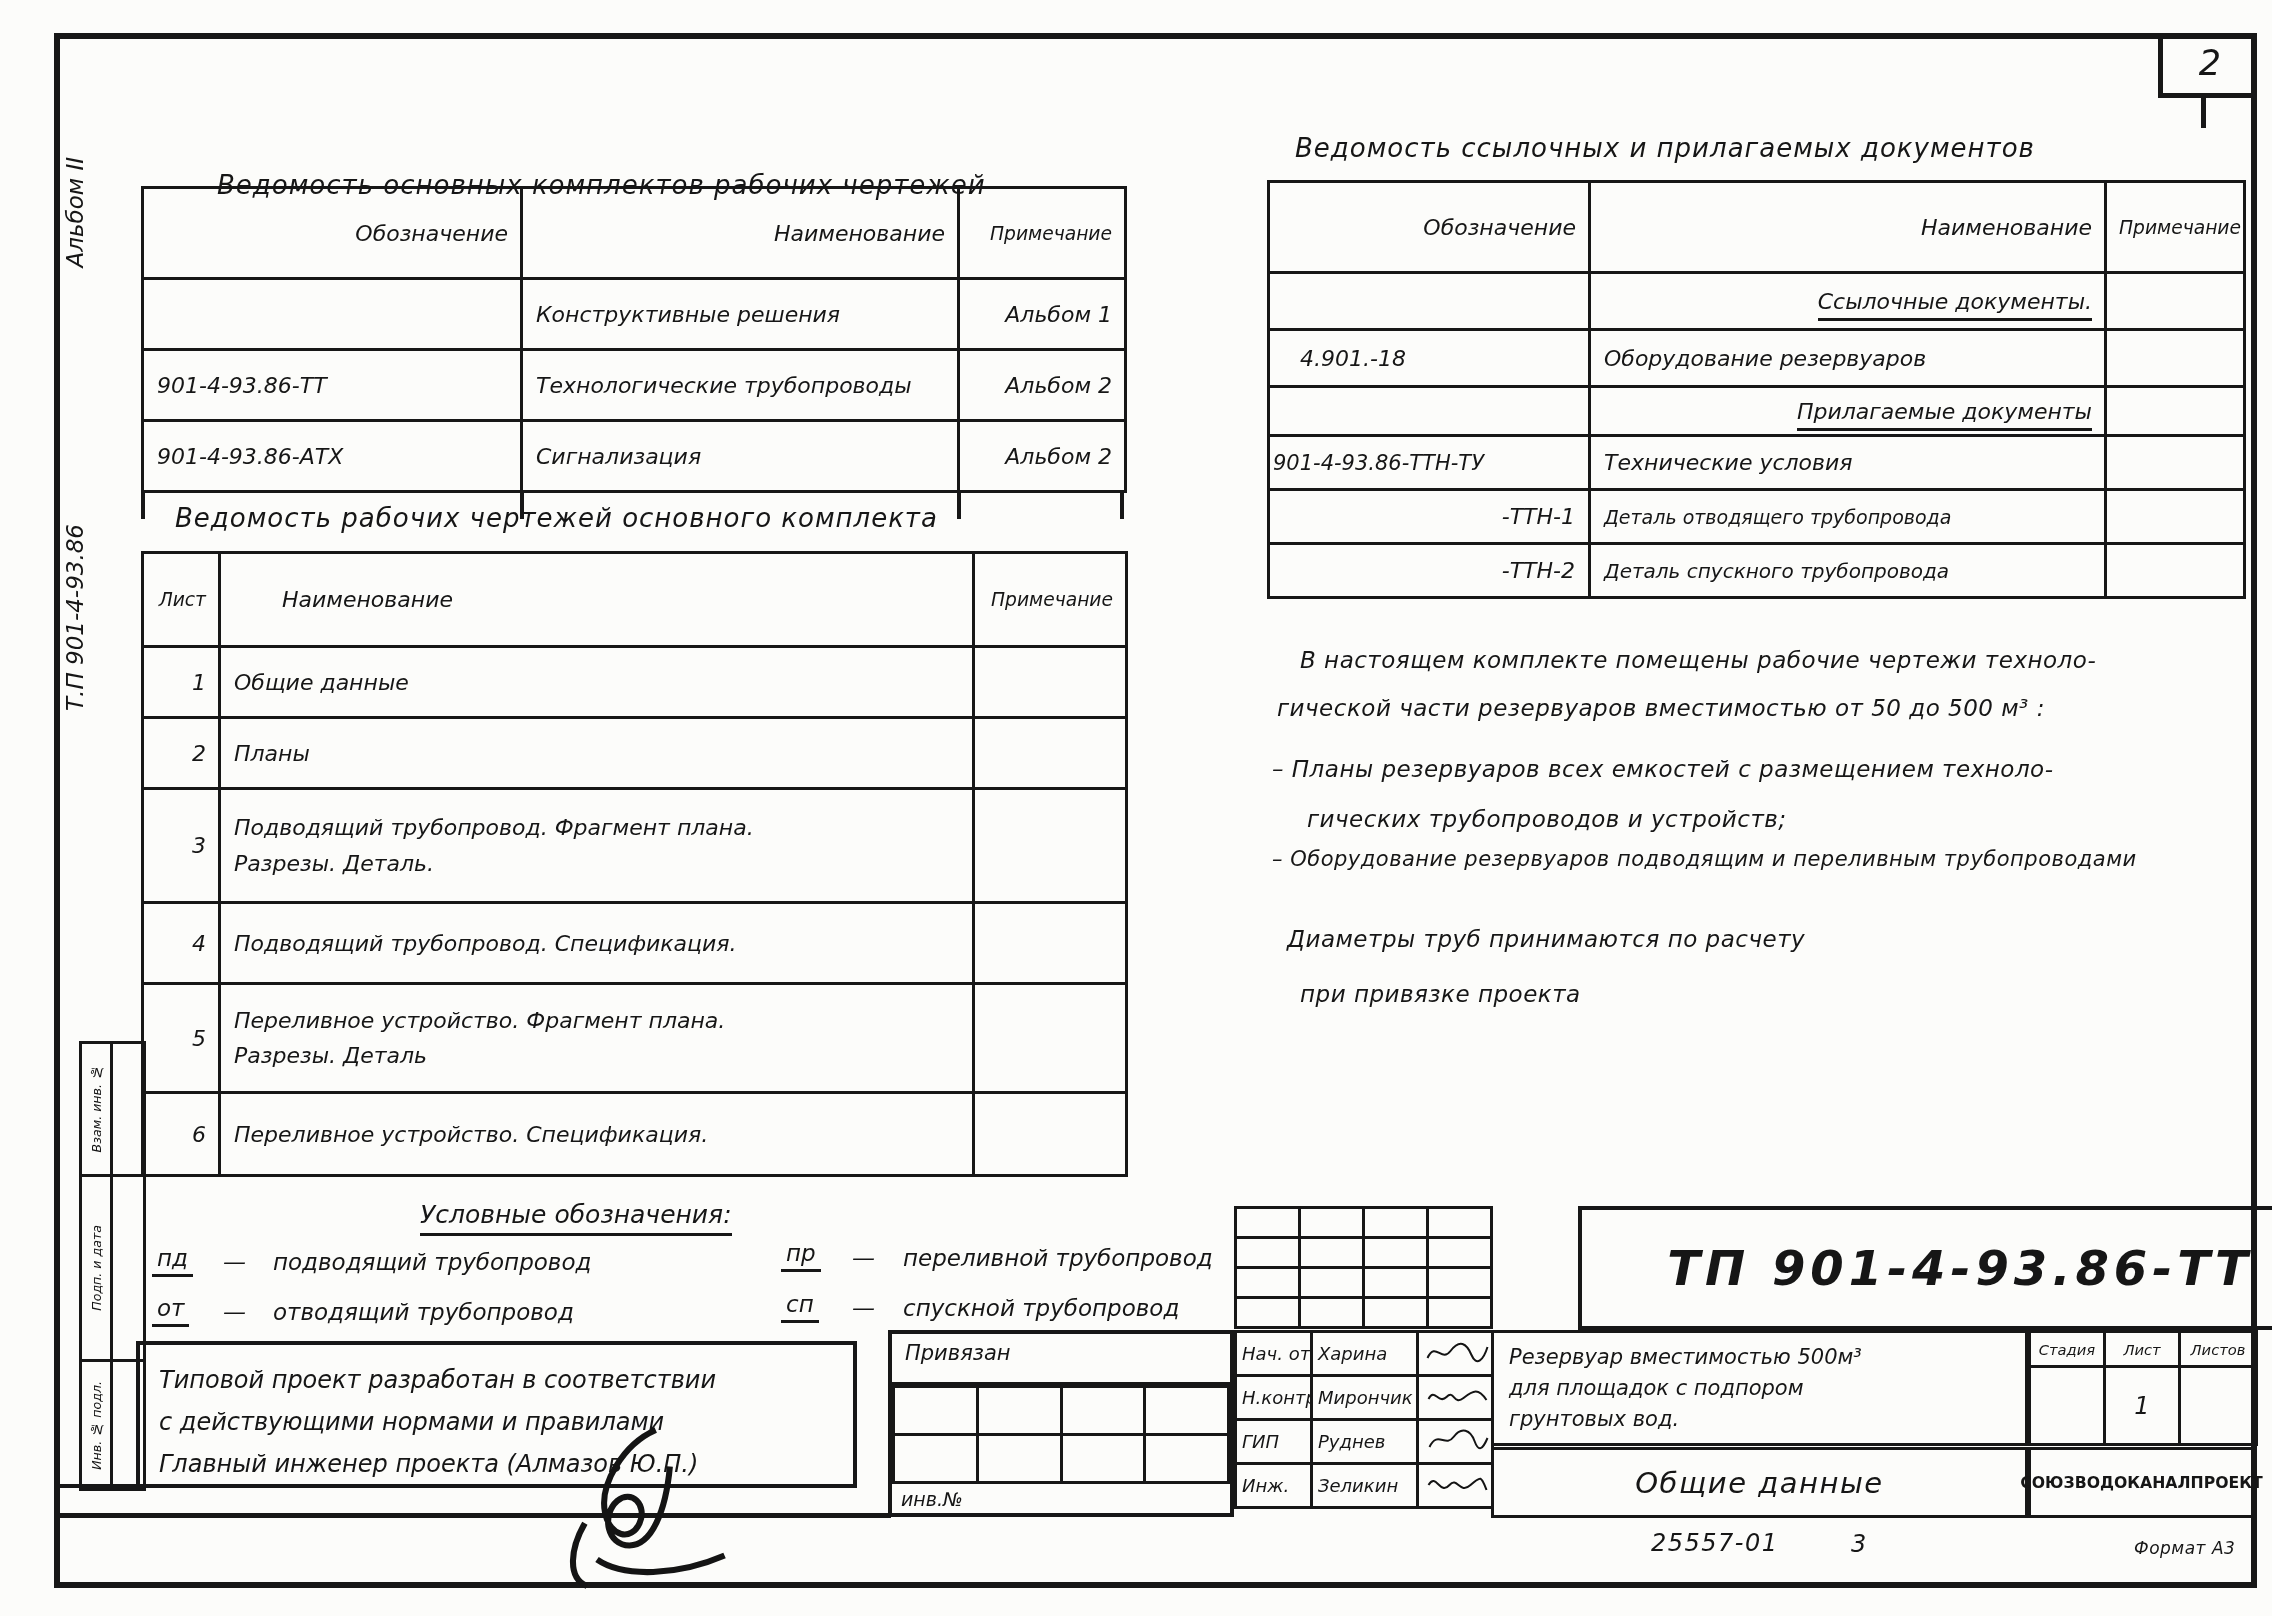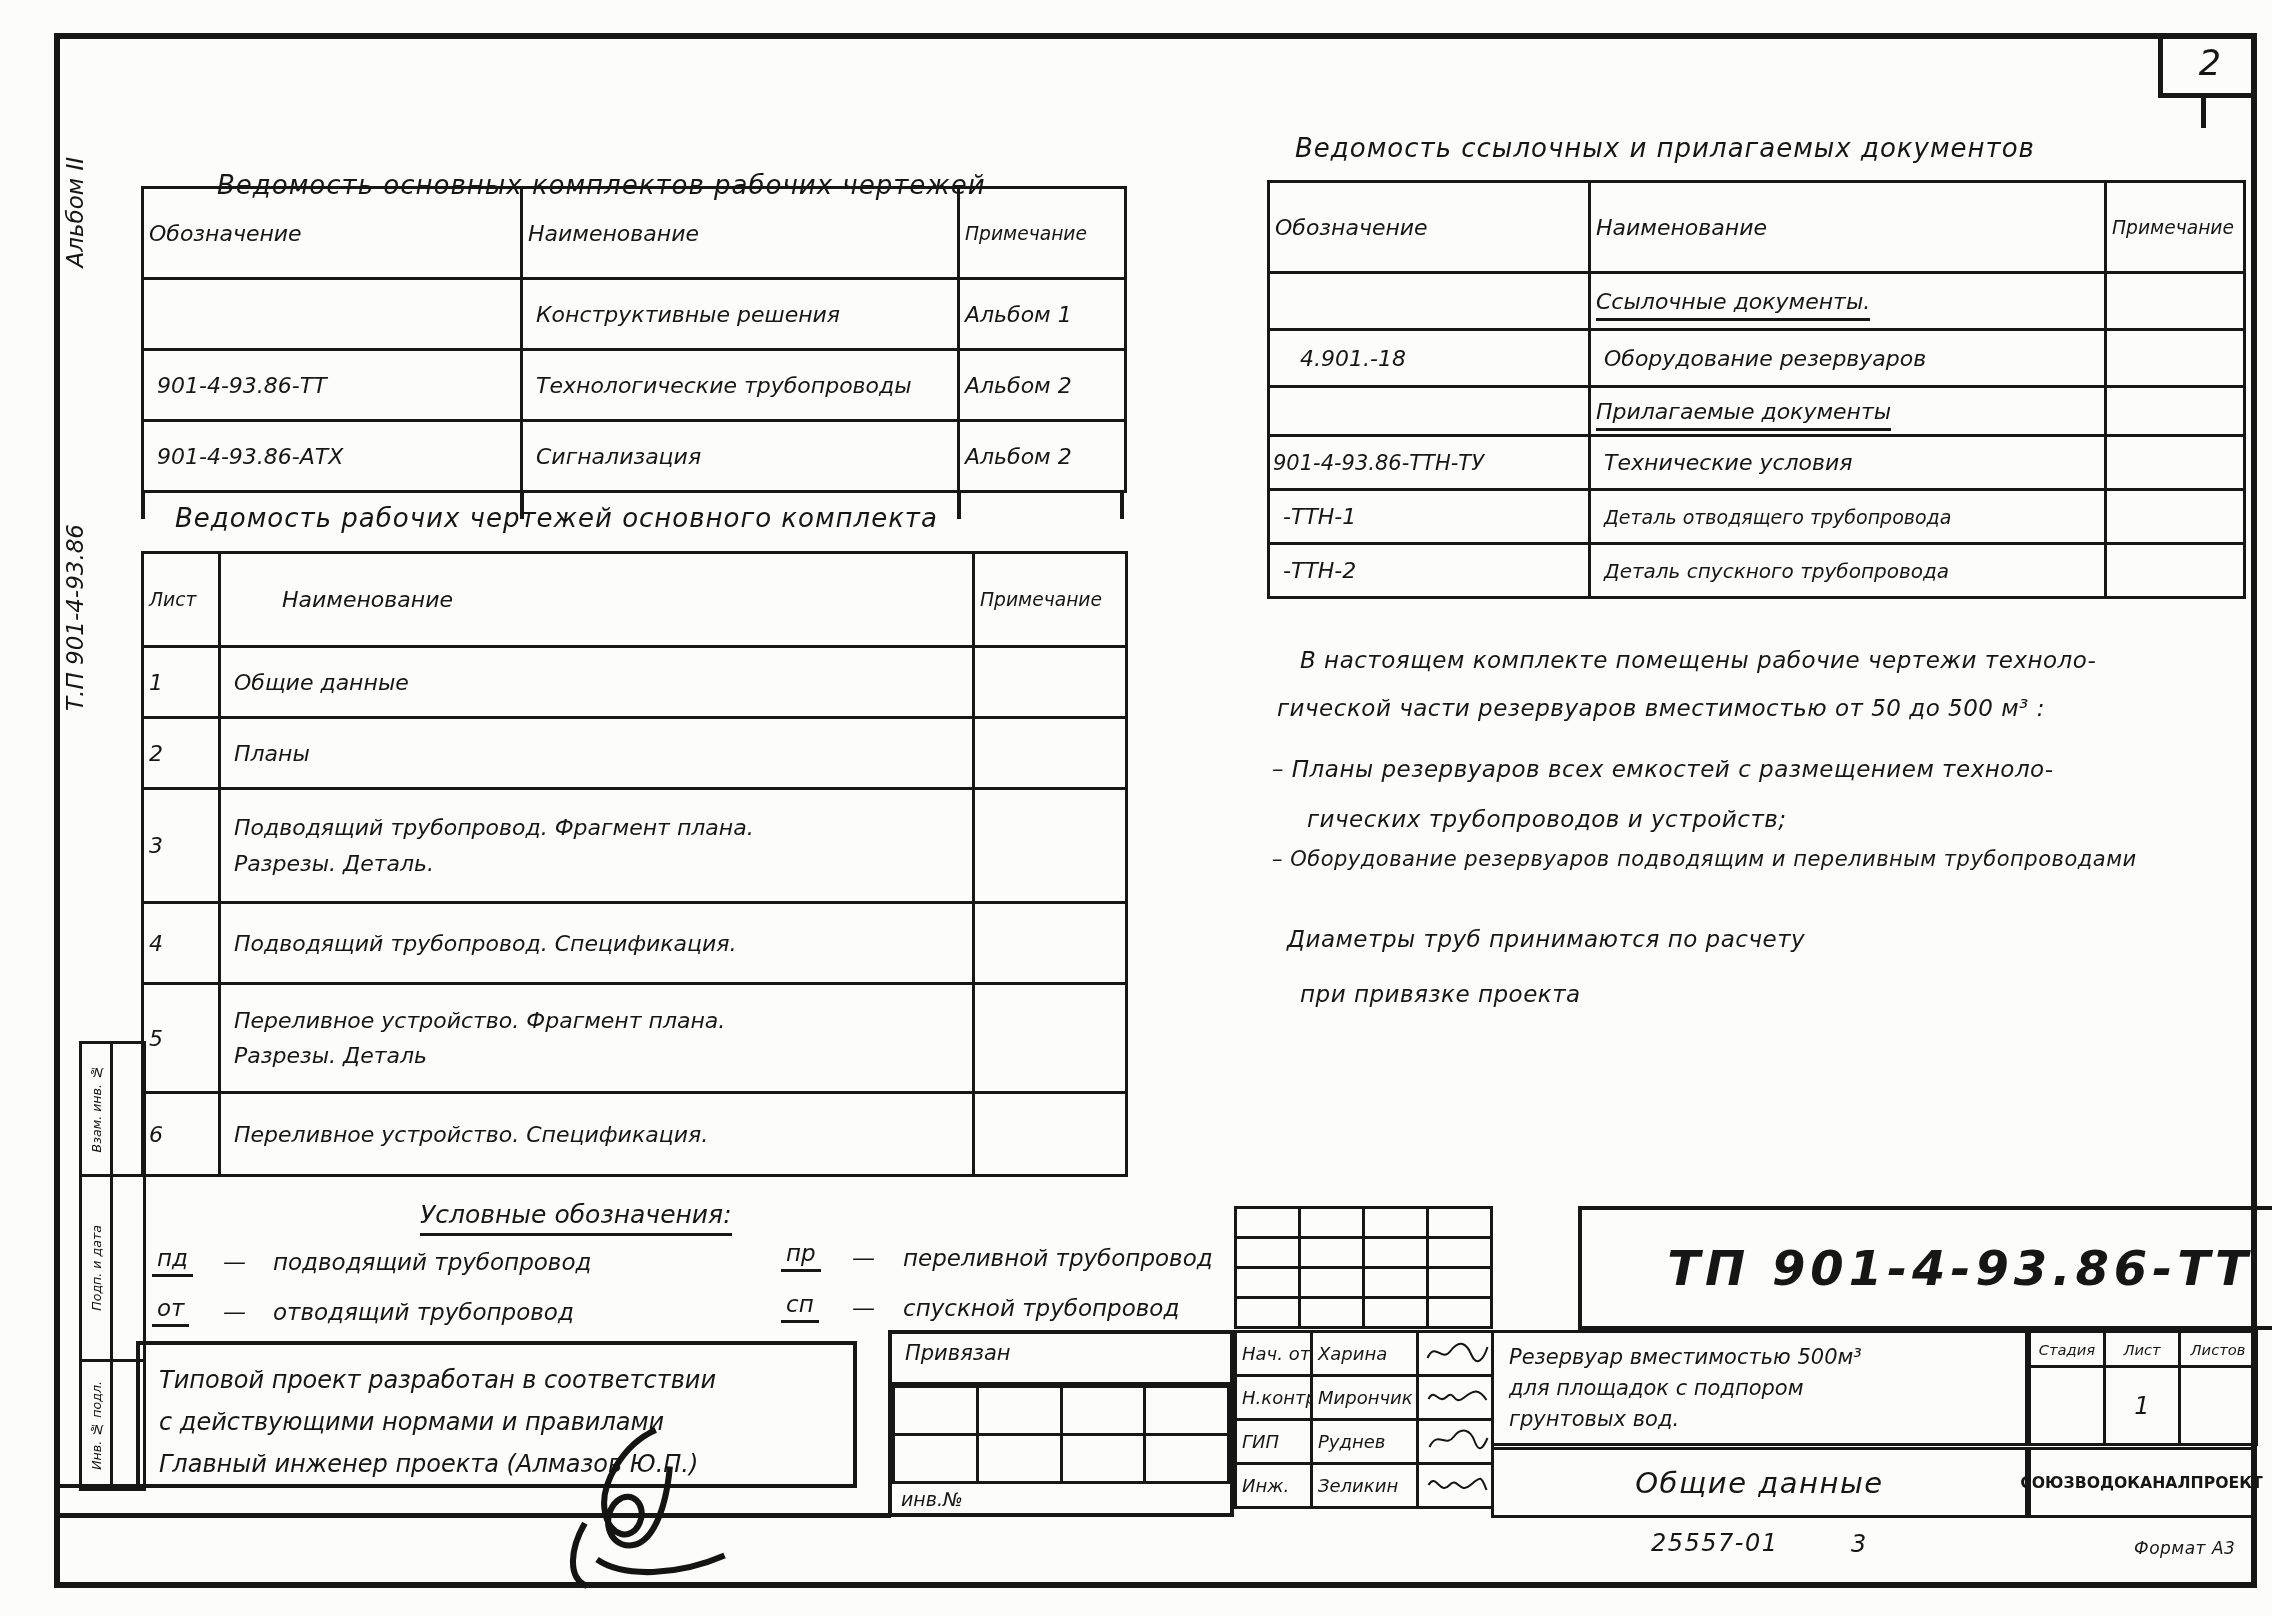--- a/index.html
+++ b/index.html
@@ -3,22 +3,22 @@
 <meta charset="utf-8">
 <style>
   html,body{margin:0;padding:0;background:#8d8d8d;}
   #sheet{position:relative;width:2273px;height:1616px;background:#fcfcfa;
          font-family:"DejaVu Sans",sans-serif;font-style:italic;color:#161616;overflow:hidden;}
   .line{position:absolute;background:#171717;}
   .abs{position:absolute;}
   .tbl-title{position:absolute;font-size:26px;letter-spacing:1px;white-space:nowrap;}
   .t{position:absolute;border-collapse:collapse;table-layout:fixed;background:transparent;}
   .t td{border:3.5px solid #171717;padding:3px 13px;font-size:22px;vertical-align:middle;overflow:hidden;}
-  .t td.c{text-align:left;padding:3px 5px;}
-  .t td.r{text-align:left;}
+  .t td.c{text-align:right;padding:3px 12px;}
+  .t td.r{text-align:right;}
   .t td.hdr{font-size:22px;}
   .t td.sm{font-size:18.7px;}
   .t td.wrap{padding-right:172px;line-height:1.6;}
   .u{border-bottom:3px solid #171717;padding-bottom:4px;}
   .vwrap{position:absolute;display:flex;align-items:center;justify-content:center;}
   .vwrap>span{writing-mode:vertical-rl;transform:rotate(180deg);white-space:nowrap;font-size:23px;}
   #pagebox{position:absolute;left:2158px;top:33px;width:94px;height:60px;
            border-left:5px solid #171717;border-bottom:5px solid #171717;
            display:flex;align-items:center;justify-content:center;font-size:35px;}
   #sidestamp{position:absolute;left:79px;top:1041px;width:67px;border:3.5px solid #171717;box-sizing:border-box;}

